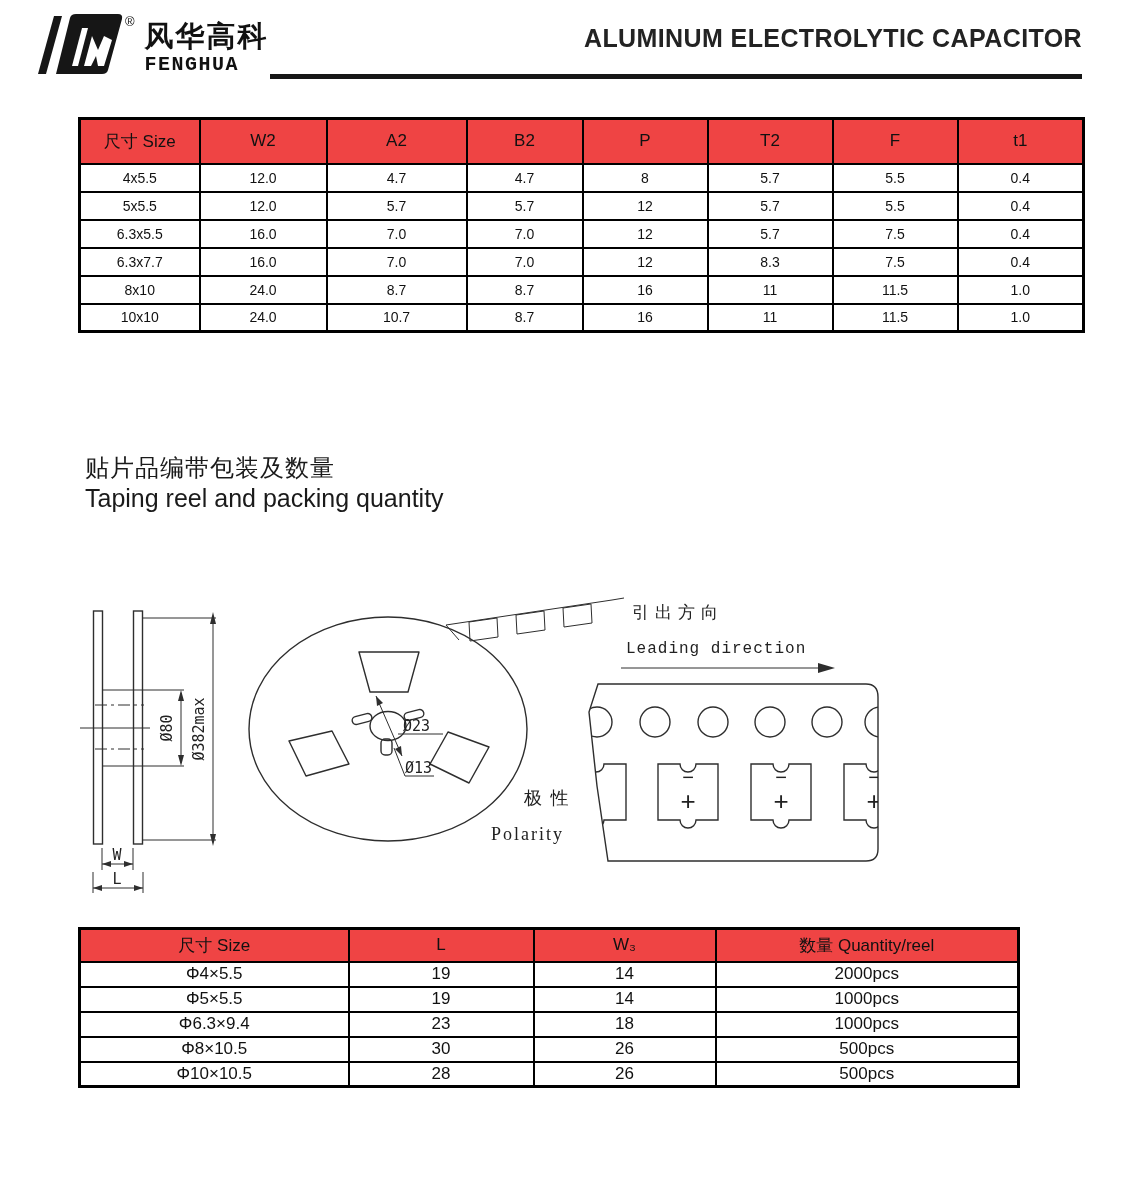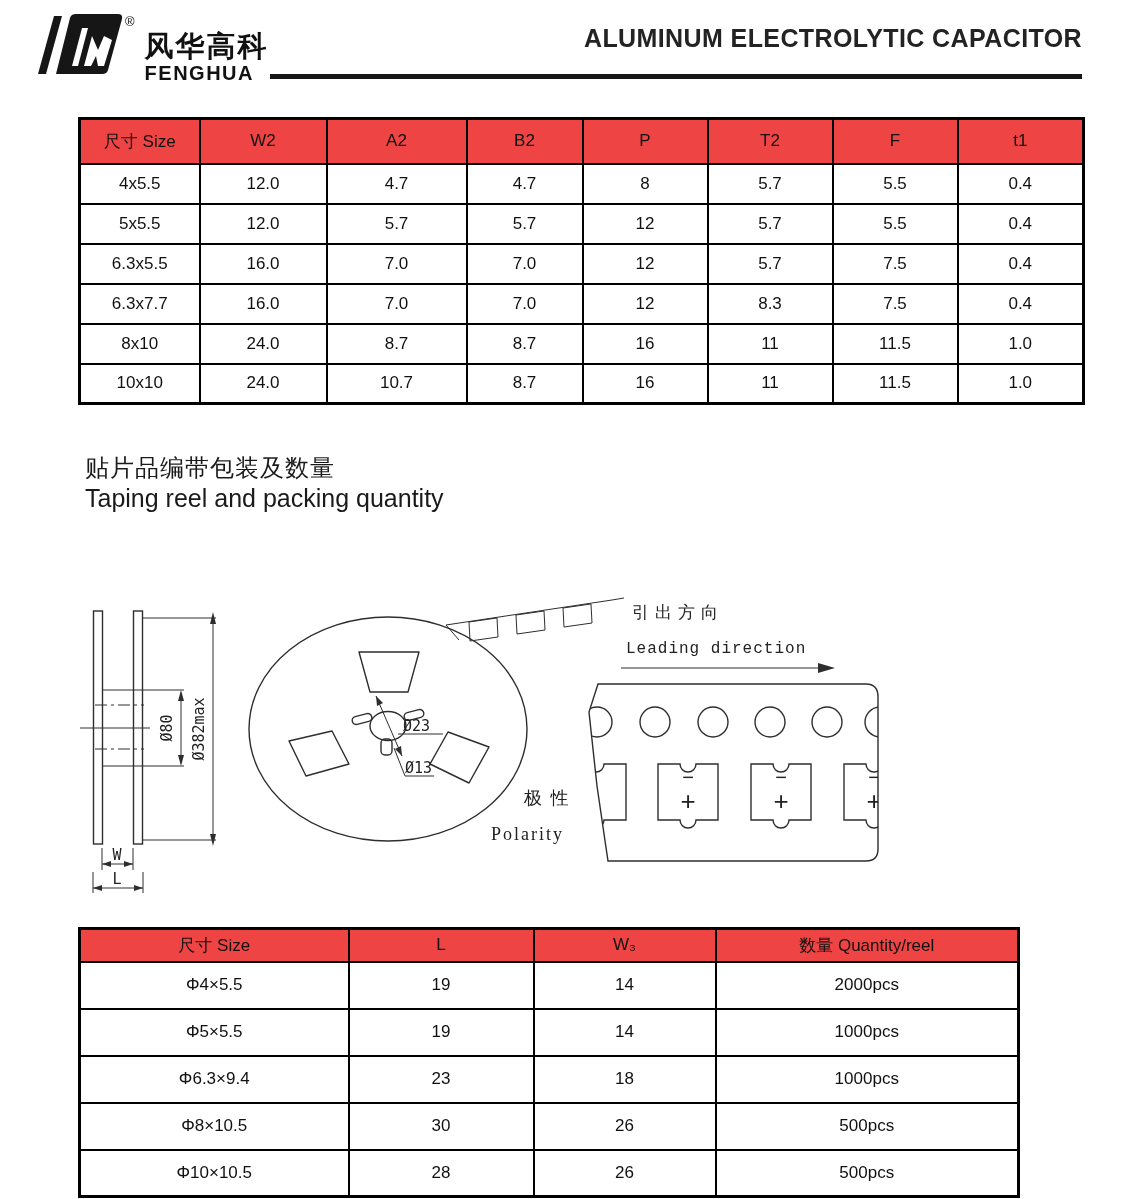--- a/index.html
+++ b/index.html
@@ -9,40 +9,40 @@
     width:1146px; height:1199px;
     font-family:"Liberation Sans","DejaVu Sans",sans-serif;
     color:#111;
     overflow:hidden;
   }
 
   
   .logo-block { position:absolute; left:34px; top:12px; display:flex; align-items:flex-start; }
   .logo-icon { width:90px; height:64px; }
   .reg-mark { font-size:13px; margin:2px 2px 0 1px; color:#111; }
-  .logo-text { margin-left:8px; margin-top:20px; }
+  .logo-text { margin-left:8px; margin-top:12px;font-family:Liberation Mono, monospace; }
   .logo-cn { font-size:29px; font-weight:bold; letter-spacing:2px; line-height:1.0; }
   .logo-en { font-size:20px; font-weight:bold; letter-spacing:1.5px; line-height:1.0; margin-top:2px; }
   .doc-title {
     position:absolute; top:24px; right:64px;
     font-size:25px; font-weight:bold; letter-spacing:0.4px; color:#232323;
     white-space:nowrap;
   }
   .title-rule { position:absolute; left:270px; right:64px; top:74px; height:5px; background:#161616; }
 
   
   table { border-collapse:collapse; table-layout:fixed; }
   .dim-table  { position:absolute; left:78px; top:117px; width:1004px; border:3px solid #000; }
   .pack-table { position:absolute; left:78px; top:927px; width:939px;  border:3px solid #000; }
   th,td { border:2px solid #000; text-align:center; vertical-align:middle; font-weight:normal; }
   th { background:#ef4444; }
   .dim-table th { height:45px; font-size:17px; }
-  .dim-table td { height:40px; font-size:17px; }
+  .dim-table td { height:28px; font-size:14px; }
   .pack-table th { height:33px; font-size:17px; }
-  .pack-table td { height:47px; font-size:17px; }
+  .pack-table td { height:25px; font-size:17px; }
 
   
   .section-heading { position:absolute; left:85px; top:452px; }
   .section-cn { font-size:24px; letter-spacing:1px; color:#1a1a1a; }
   .section-en { font-size:25px; color:#1a1a1a; }
 
   
   .diagram { position:absolute; left:75px; top:585px; width:815px; height:315px; }
   .diagram text { fill:#222; }
   .cad { stroke:#2e2e2e; stroke-width:1.4; fill:none; }

